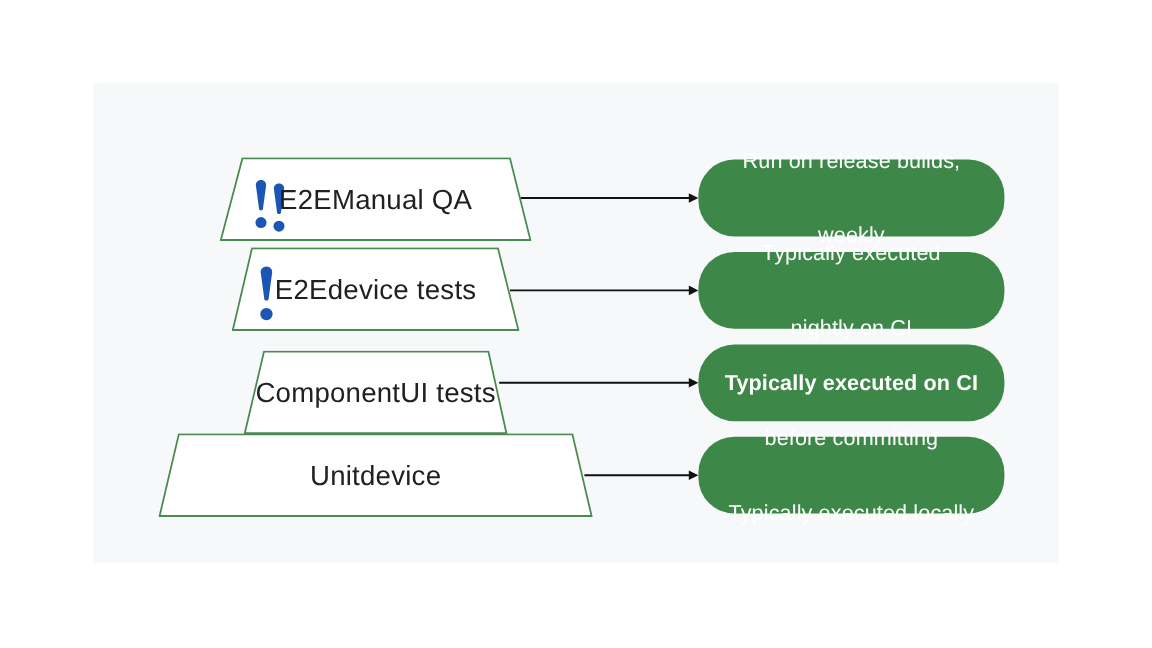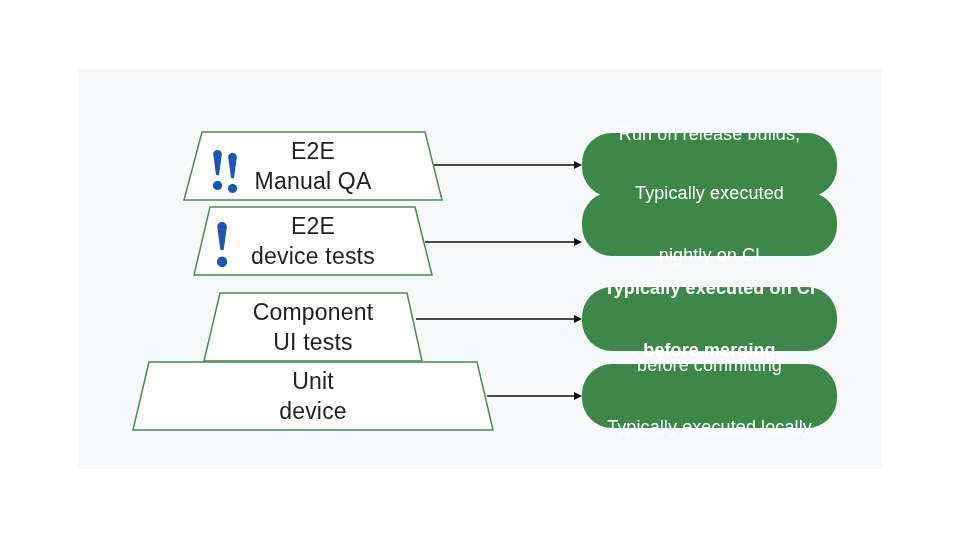--- a/index.html
+++ b/index.html
@@ -27,38 +27,38 @@
   }
   .layer { position: absolute; }
   .layer svg.trapezoid { position: absolute; left: 0; top: 0; display: block; }
   .layer polygon.trap {
     fill: var(--shape-fill);
     stroke: var(--shape-border);
     stroke-width: 1.5;
   }
   .layer-title {
     position: absolute; left: 0; top: 0; width: 100%; height: 100%;
-    display: flex; flex-direction: column; align-items: center; justify-content: center;
+    display: flex; flex-direction: row; align-items: center; justify-content: center;
     padding-top: 0;
     color: var(--label-text);
     font-size: 23px; line-height: 30px; text-align: center;
     letter-spacing: 0.2px;
   }
   .alert-icon { position: absolute; display: block; }
   .alert-icon .bang { fill: var(--alert-blue); }
   .pill {
     position: absolute; left: 582px; width: 255px; height: 64px;
     background: var(--pill-bg); border-radius: 30px;
     display: flex; flex-direction: column; align-items: center; justify-content: center;
     color: var(--pill-text); font-size: 18px; line-height: 22px; text-align: center;
     letter-spacing: 0.1px;
     gap: 40px;
   }
   .pill-1 { top: 133px; }
-  .pill-2 { top: 192px; justify-content: center; }
+  .pill-2 { top: 210px; justify-content: center; }
   .pill-3 { top: 287px; font-weight: bold; }
   .pill-4 { top: 364px; }
   svg.arrows { position: absolute; left: 0; top: 0; pointer-events: none; }
   svg.arrows line { stroke: var(--arrow); stroke-width: 1.6; }
   svg.arrows polygon { fill: var(--arrow); }
 </style>
 </head>
 <body>
 
 <div class="canvas">
@@ -142,19 +142,18 @@
   <div class="pill pill-1">
     <div>Run on release builds,</div>
     <div>weekly</div>
   </div>
   <div class="pill pill-2">
     <div>Typically executed</div>
     <div>nightly on CI</div>
   </div>
   <div class="pill pill-3">
     <div>Typically executed on CI</div>
-    <div>before merging</div>
   </div>
   <div class="pill pill-4">
     <div>before committing</div>
     <div>Typically executed locally</div>
   </div>
 </div>
 
 </body></html>

